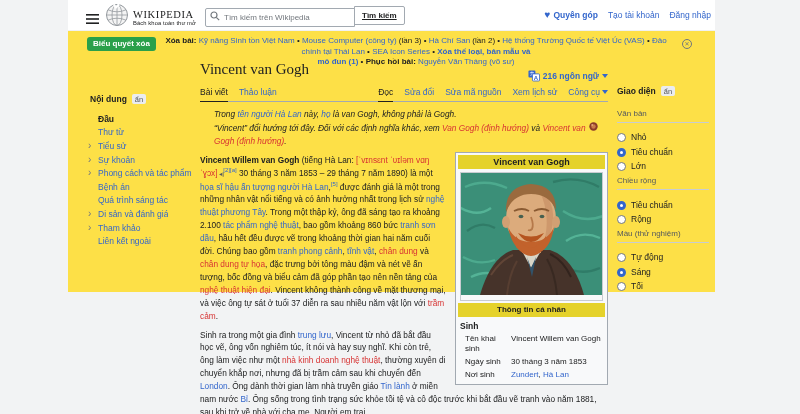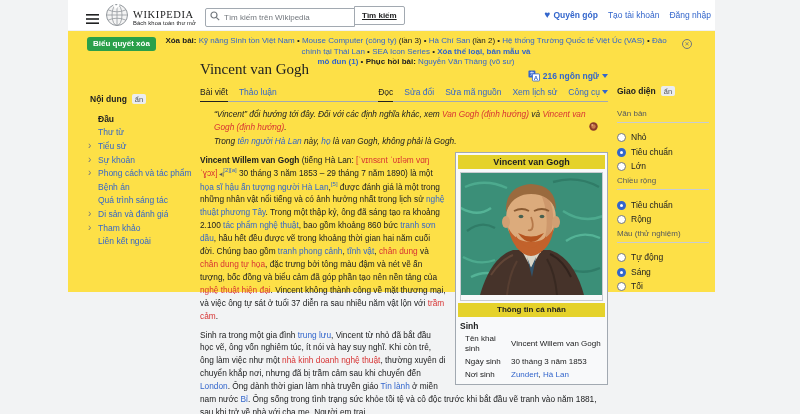--- a/index.html
+++ b/index.html
@@ -55,21 +55,21 @@
   .seg-sup { color:#3366cc; font-size:6px; vertical-align:super; line-height:6px; cursor:pointer; }
   .seg-spk { color:#54595d; font-size:5.5px; letter-spacing:-1px; }
 
   
   .infobox { float:right; width:153px; margin:3px 0 5px 9px; border:1px solid #a2a9b1; background:#f8f9fa; padding:2px; font-size:8px; line-height:10px; font-style:normal; }
   .ib-title { background:#e5d22b; font-weight:bold; text-align:center; font-size:9px; padding:2px 0; }
   .ib-img { width:143px; margin:3px auto 2px; border:1px solid #c8ccd1; font-size:0; }
   .ib-caption { text-align:center; font-size:7.5px; line-height:9.5px; padding:1px 2px 3px; }
   .ib-band { background:#e5d22b; font-weight:bold; text-align:center; font-size:8px; padding:2px 0; margin:1px 0 2px; }
   .ib-group { font-weight:bold; font-size:8.5px; padding:2px 0 2px 2px; }
-  .ib-row { display:flex; padding:1.5px 0 1.5px 7px;align-items:center; }
+  .ib-row { display:flex; padding:1.5px 0 1.5px 7px; }
   .ib-label { width:46px; flex:none; padding-right:4px; }
   .ib-val { flex:1; }
 
   
   .toc { position:absolute; left:22px; top:94px; width:112px; font-size:8.5px; }
   .panel-head { display:flex; align-items:flex-start; gap:5px; margin-bottom:8px; }
   .panel-head .ph-label { font-weight:bold; font-size:8.5px; color:#202122; }
   .chip { font-size:7.5px; color:#54595d; background:#eaecf0; border-radius:2px; padding:0.5px 3px; cursor:pointer; }
   .toc-item { position:relative; padding-left:8px; height:13.6px; display:flex; align-items:center; cursor:pointer; }
   .toc-item .lbl { color:#3366cc; white-space:nowrap; overflow:hidden; }
@@ -209,22 +209,22 @@
 
     <span class="indicator">
       <svg width="9" height="9" viewBox="0 0 9 9">
           <circle cx="4.5" cy="4.5" r="4.2" fill="#8b3a2a"></circle>
           <circle cx="4.5" cy="4.5" r="2.2" fill="#c97b4a"></circle>
           <circle cx="3.2" cy="3" r="0.9" fill="#e3a97e"></circle>
         </svg>
     </span>
 
     <div class="article">
+      <div class="hatnote"><span>Trong </span><span class="seg-bl">tên người Hà Lan</span><span> này, </span><span class="seg-bl">họ</span><span> là van Gogh, không phải là Gogh.</span></div>
       <div class="hatnote"><span>“Vincent” đổi hướng tới đây. Đối với các định nghĩa khác, xem </span><span class="seg-rl">Van Gogh (định hướng)</span><span> và </span><span class="seg-rl">Vincent van Gogh (định hướng)</span><span>.</span></div>
-      <div class="hatnote"><span>Trong </span><span class="seg-bl">tên người Hà Lan</span><span> này, </span><span class="seg-bl">họ</span><span> là van Gogh, không phải là Gogh.</span></div>
 
       <div class="infobox">
         <div class="ib-title">Vincent van Gogh</div>
         <div class="ib-img">
           <svg width="141" height="122" viewBox="0 0 141 122">
             <rect width="141" height="122" fill="#3b8f78"></rect>
             <g stroke-width="2.4" fill="none" opacity="0.9">
               <path d="M4 14 q20 -9 42 1" stroke="#4fae91"></path>
               <path d="M92 9 q24 -7 46 5" stroke="#2f7a66"></path>
               <path d="M-2 34 q18 11 32 1" stroke="#57b79a"></path>

